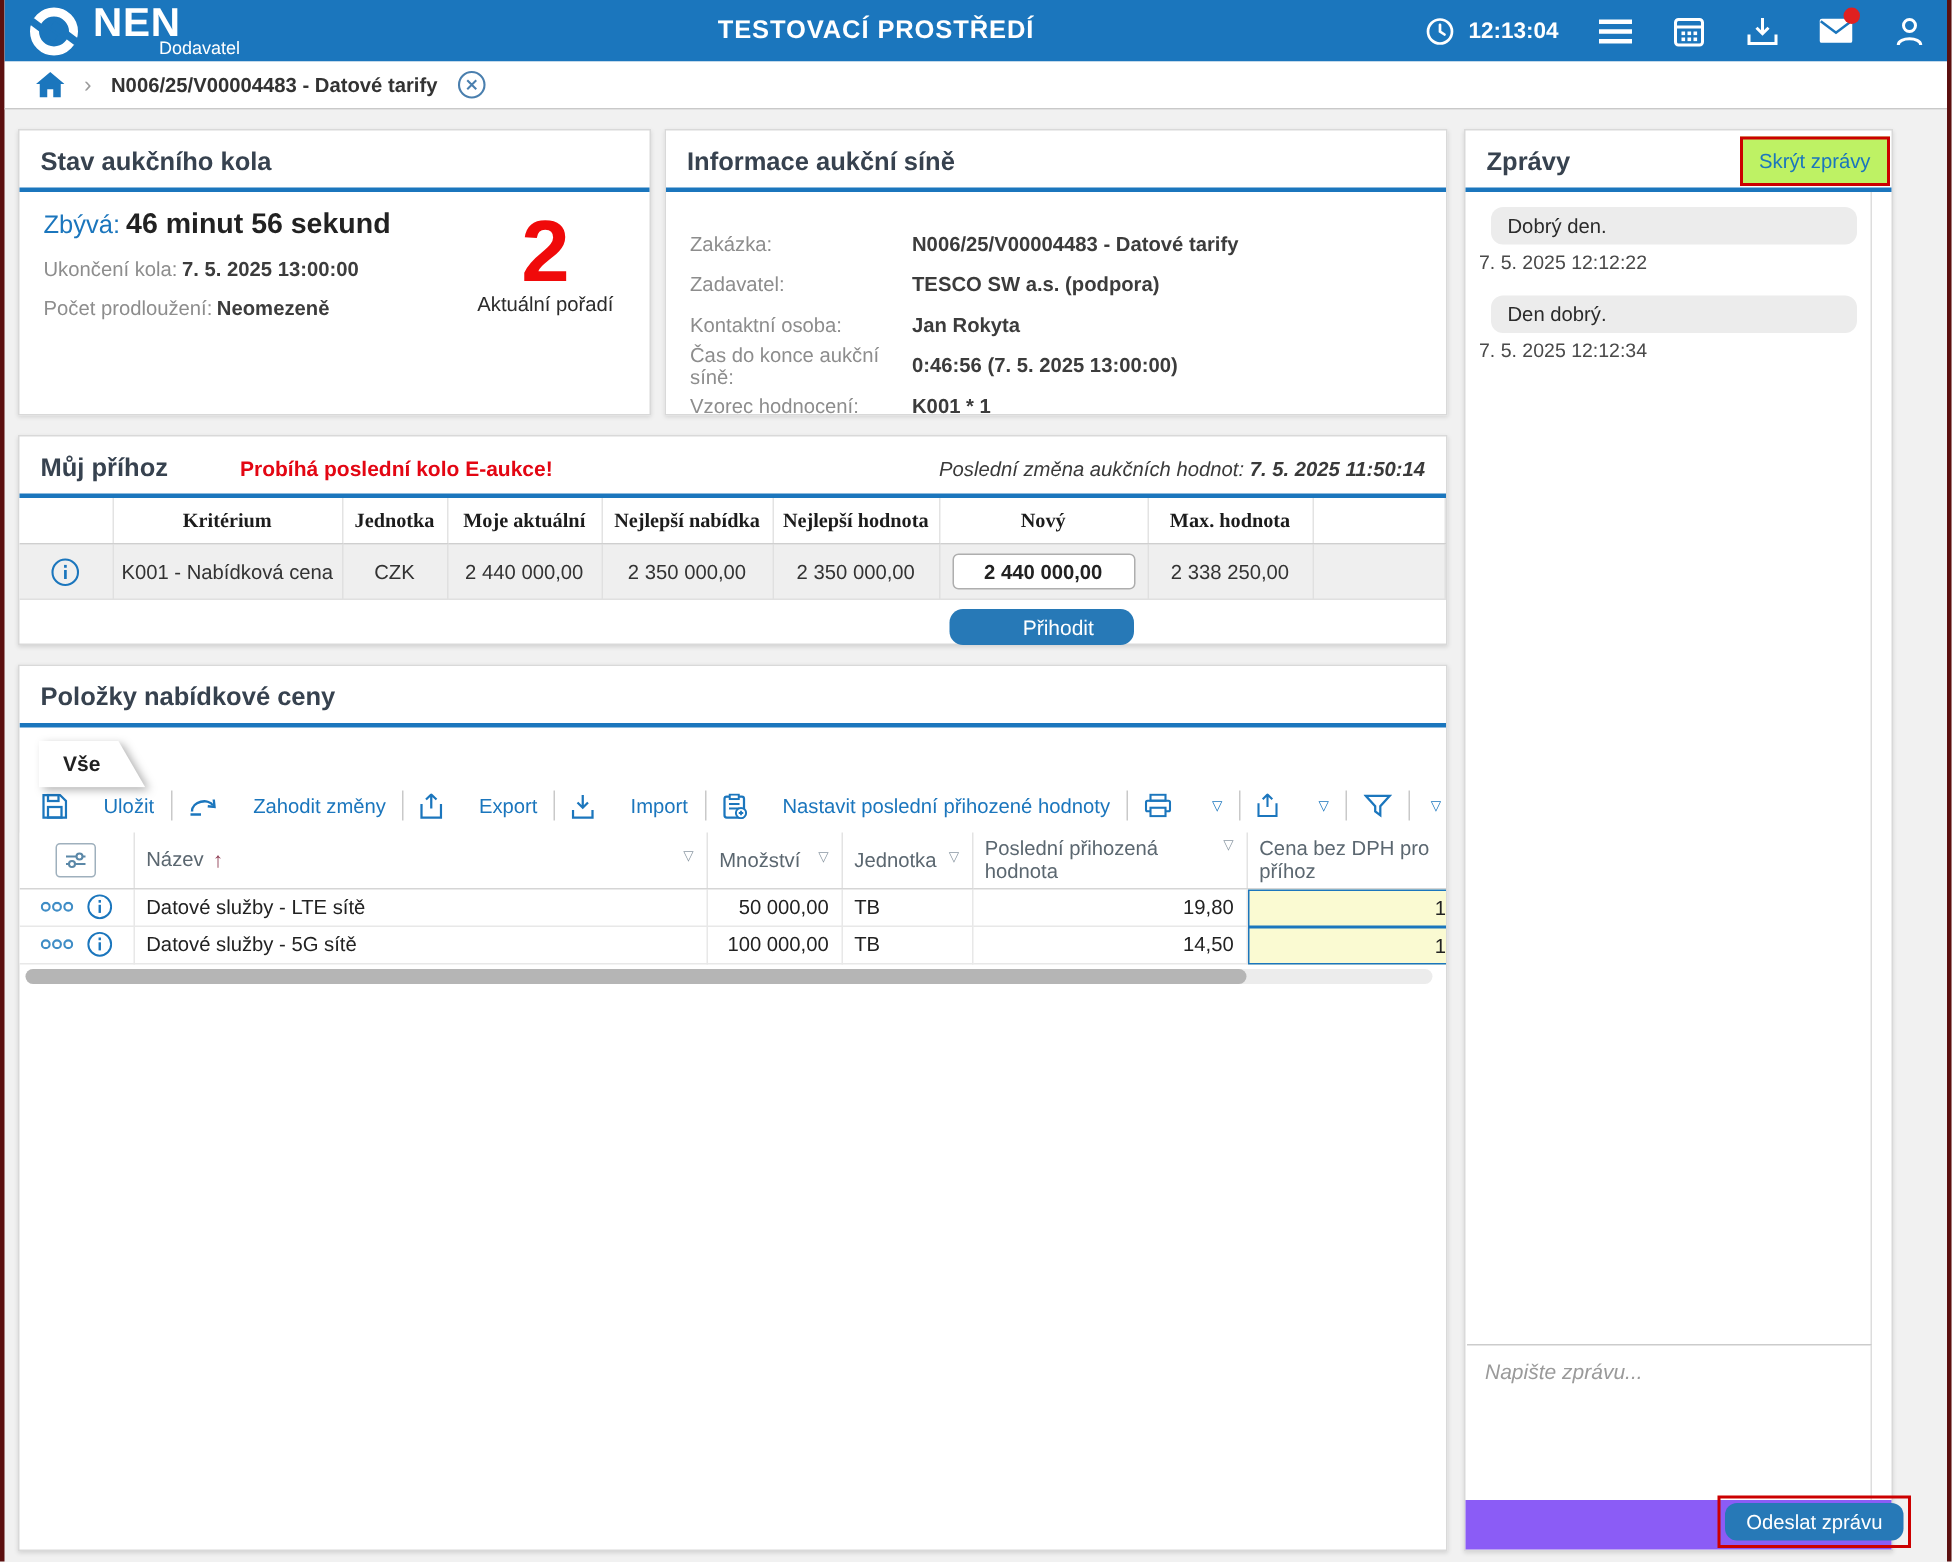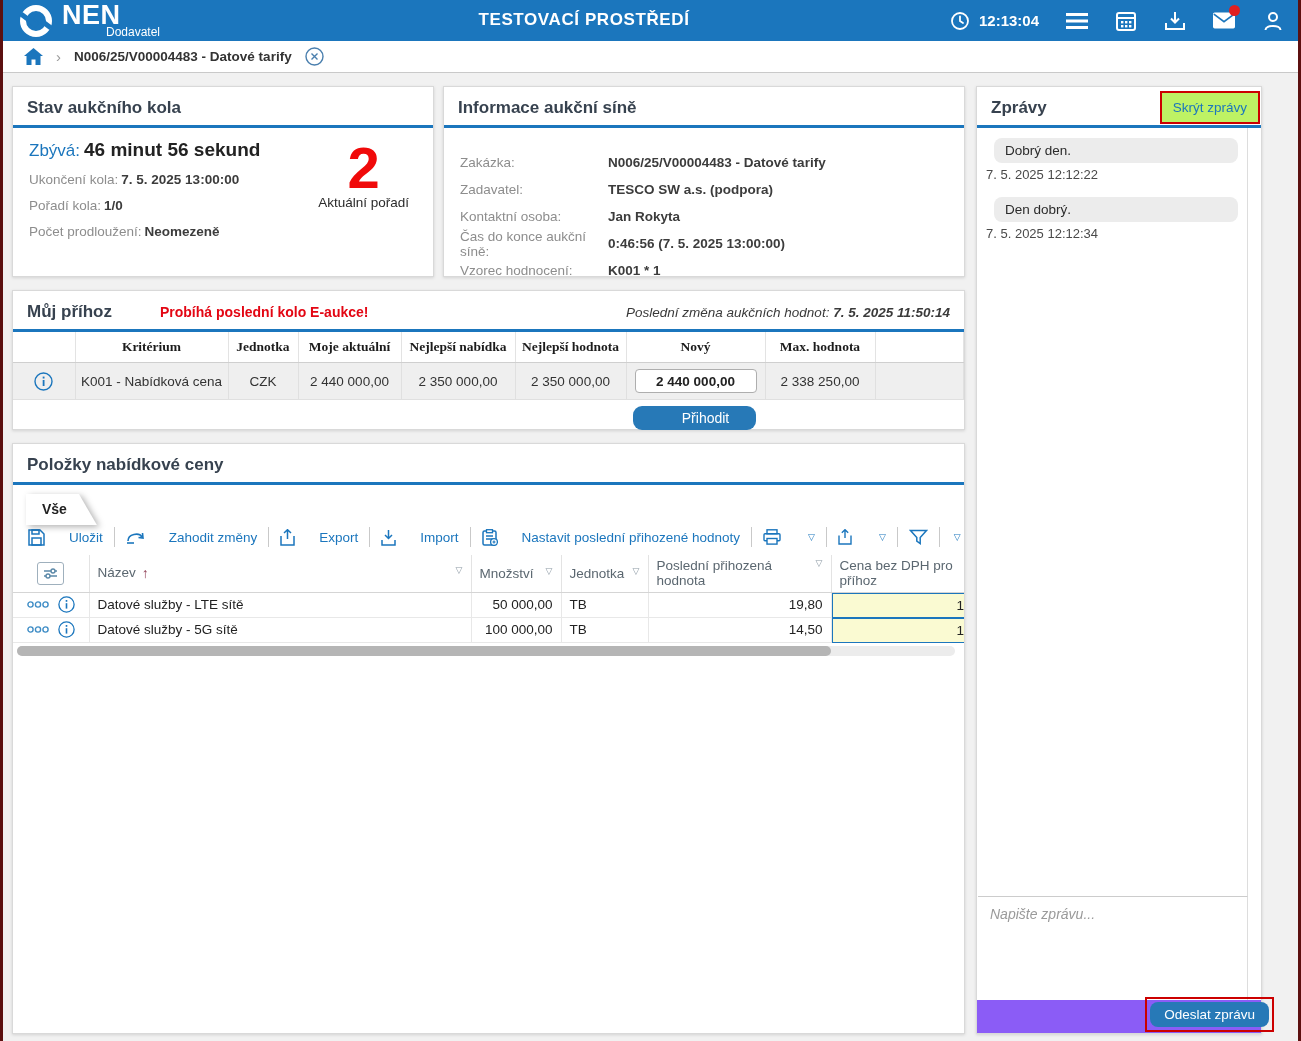--- a/index.html
+++ b/index.html
@@ -188,21 +188,20 @@
 
 <div class="panel" id="panel-state">
   <div class="panel-head">
     <span class="panel-title">Stav aukčního kola</span>
   </div>
   <div class="state-body">
     <div class="zbyva">
       <span>Zbývá:</span><b>46 minut 56 sekund</b>
     </div>
     <div class="srow"><span>Ukončení kola:</span><b>7. 5. 2025 13:00:00</b></div>
-    <div class="srow"><span>Pořadí kola:</span><b>1/0</b></div>
     <div class="srow"><span>Počet prodloužení:</span><b>Neomezeně</b></div>
     <div class="rank">
       <div class="rank-num">2</div>
       <div class="rank-label">Aktuální pořadí</div>
     </div>
   </div>
 </div>
 
 <div class="panel" id="panel-info">
   <div class="panel-head">

